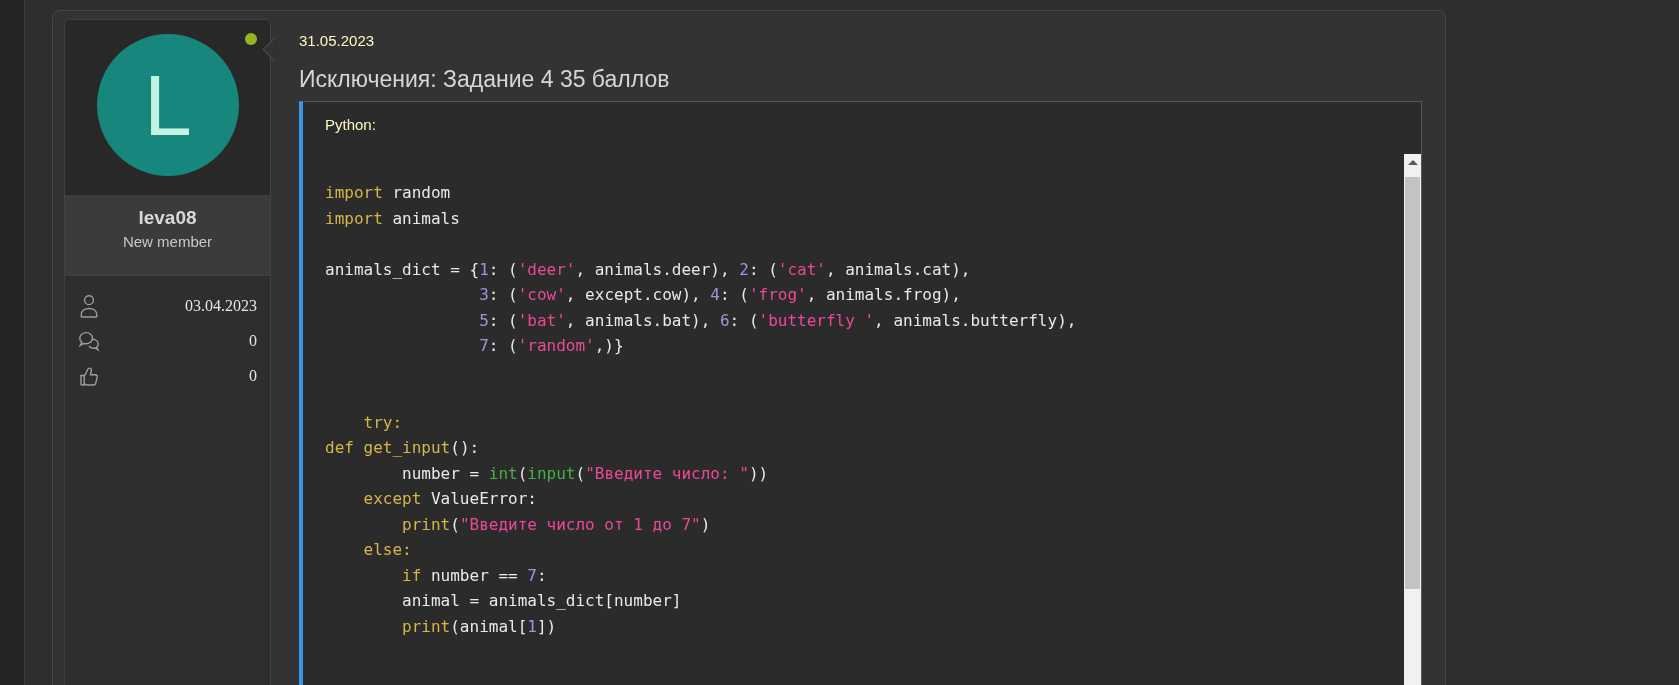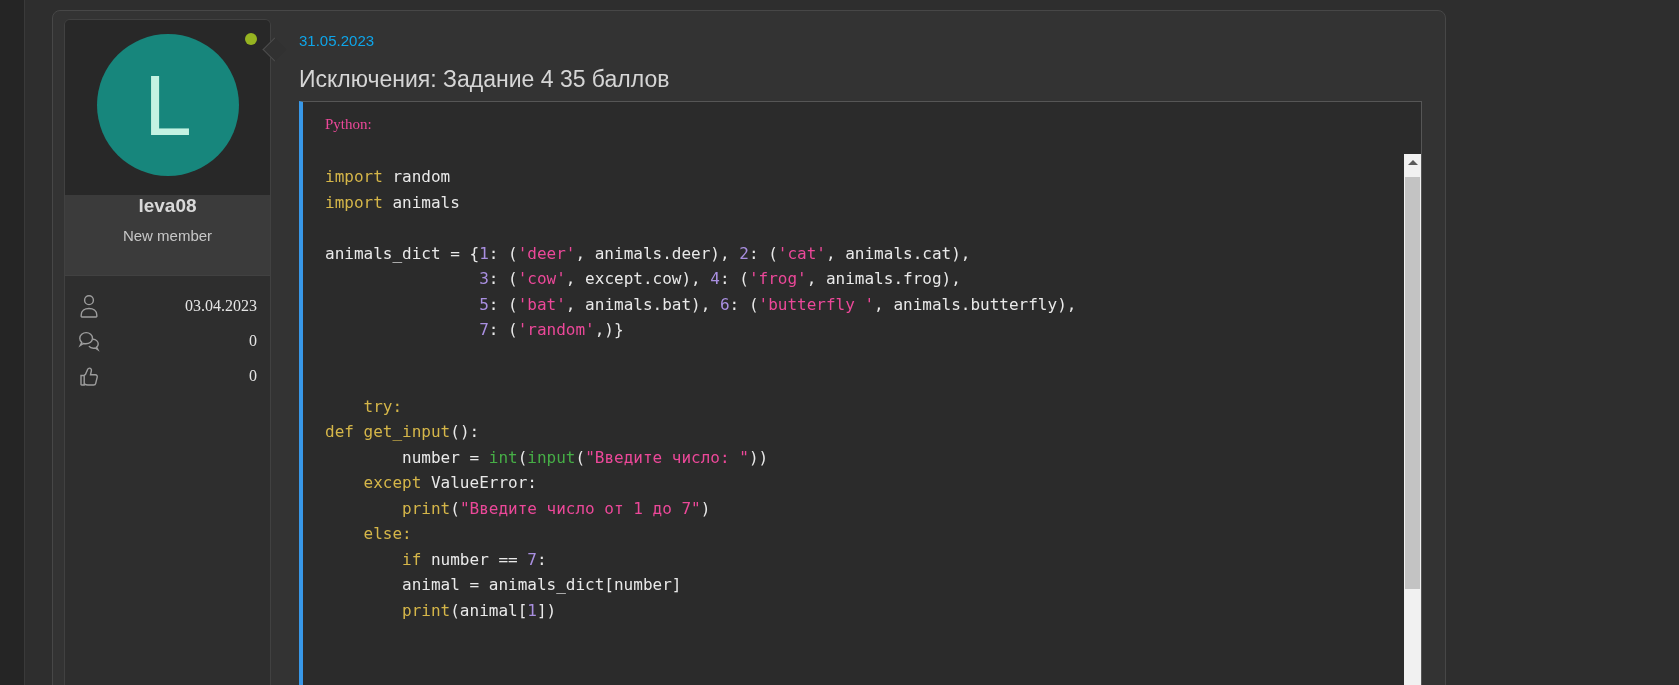--- a/index.html
+++ b/index.html
@@ -28,44 +28,44 @@
   .avatar {
     position:absolute; left:32px; top:14px; width:142px; height:142px;
     border-radius:50%; background:#17867c;
     display:flex; align-items:center; justify-content:center;
     color:#c3f2e2; font-size:86px; font-weight:400; line-height:1;
   }
   .online-dot {
     position:absolute; right:13px; top:13px; width:12px; height:12px;
     border-radius:50%; background:#96b421;
   }
-  .user-strip { height:80px; background:#3b3b3b; text-align:center; }
+  .user-strip { height:80px; background:#3b3b3b; text-align:center; padding-top:12px; }
   .user-name { font-size:19px; font-weight:bold; color:#d9d9d9; }
-  .user-badge { font-size:15px; color:#c7c7c7; margin-top:10px; }
+  .user-badge { font-size:15px; color:#c7c7c7; margin-top:4px; }
   .user-stats { border-top:1px solid #414141; background:#2e2e2e; padding:18px 13px; }
   .stat-row { display:flex; align-items:center; justify-content:space-between; margin-bottom:11px; height:24px; }
   .stat-row svg { stroke:#9d9d9d; fill:none; stroke-width:1.4; }
   .stat-value { font-family:"Liberation Serif", serif; font-size:16px; color:#e5e5e5; }
   
   .content { position:absolute; left:246px; top:0; width:1131px; }
-  .post-date { position:absolute; left:0; top:21px; font-size:15px; color:#0ea5e9; }
+  .post-date { position:absolute; left:0; top:21px; font-size:15px; color:#fef9c3; }
   .post-title { position:absolute; left:0; top:55px; font-size:23px; font-weight:400; color:#d6d6d6; white-space:nowrap; }
   .msg-arrow {
     position:absolute; left:-33px; top:30px; width:17px; height:17px;
     background:#313131; border-left:1px solid #4d4d4d; border-bottom:1px solid #4d4d4d;
     transform:rotate(45deg);
   }
   .code-block {
     position:absolute; left:0; top:90px; width:1123px; height:610px;
     background:#2b2b2b; border:1px solid #565656; border-left:4px solid #3898e8;
     overflow:hidden;
   }
   .code-lang { position:absolute; left:22px; top:14px; font-size:15px; color:#67a257; }
   .code-content {
-    position:absolute; left:22px; top:62px; right:40px;
+    position:absolute; left:22px; top:78px; right:40px;
     font-family:"DejaVu Sans Mono", monospace; font-size:16px; line-height:25.5px;
     color:#e9e9e9;
   }
   .code-line { white-space:pre; height:25.5px; }
   .tok-k { color:#d5b649; }
   .tok-b { color:#46ae46;text-align:center; }
   .tok-s { color:#ec4899;margin-top:23px; }
   .tok-n { color:#a98fe0; }
   .tok-p { color:#e9e9e9; }
   
@@ -126,21 +126,21 @@
       </div>
     </div>
   </aside>
 
   <div class="content">
     <div class="msg-arrow"></div>
     <a class="post-date">31.05.2023</a>
     <h1 class="post-title">Исключения: Задание 4 35 баллов</h1>
 
     <div class="code-block" style="border-left-color: rgb(56, 152, 232);">
-      <div class="code-lang" style="color: #ec4899; font-family: Liberation Serif, serif;">Python:</div>
+      <div class="code-lang" style="color: #fef9c3;">Python:</div>
       <div class="code-content">
           <div class="code-line"><span class="tok-k">import</span><span class="tok-p"> random</span></div>
           <div class="code-line"><span class="tok-k">import</span><span class="tok-p"> animals</span></div>
           <div class="code-line">&nbsp;</div>
           <div class="code-line"><span class="tok-p">animals_dict = {</span><span class="tok-n">1</span><span class="tok-p">: (</span><span class="tok-s">'deer'</span><span class="tok-p">, animals.deer), </span><span class="tok-n">2</span><span class="tok-p">: (</span><span class="tok-s">'cat'</span><span class="tok-p">, animals.cat),</span></div>
           <div class="code-line"><span class="tok-p">                </span><span class="tok-n">3</span><span class="tok-p">: (</span><span class="tok-s">'cow'</span><span class="tok-p">, except.cow), </span><span class="tok-n">4</span><span class="tok-p">: (</span><span class="tok-s">'frog'</span><span class="tok-p">, animals.frog),</span></div>
           <div class="code-line"><span class="tok-p">                </span><span class="tok-n">5</span><span class="tok-p">: (</span><span class="tok-s">'bat'</span><span class="tok-p">, animals.bat), </span><span class="tok-n">6</span><span class="tok-p">: (</span><span class="tok-s">'butterfly '</span><span class="tok-p">, animals.butterfly),</span></div>
           <div class="code-line"><span class="tok-p">                </span><span class="tok-n">7</span><span class="tok-p">: (</span><span class="tok-s">'random'</span><span class="tok-p">,)}</span></div>
           <div class="code-line">&nbsp;</div>
           <div class="code-line">&nbsp;</div>

